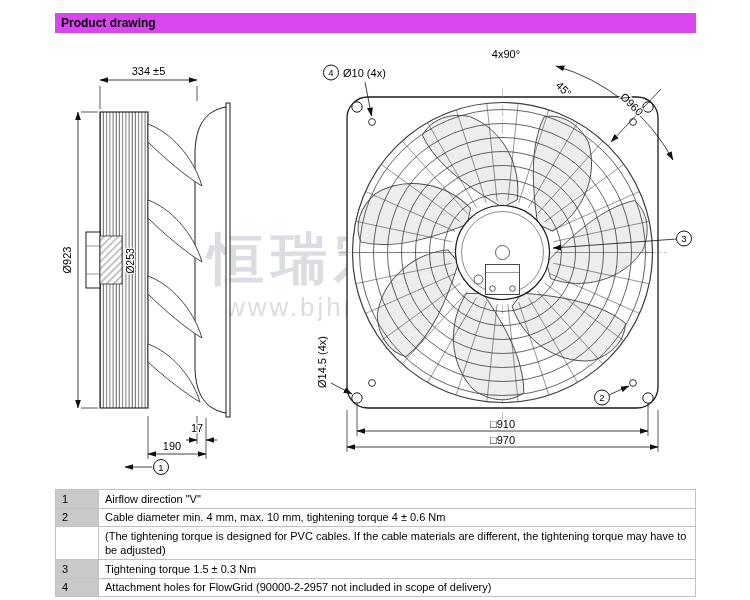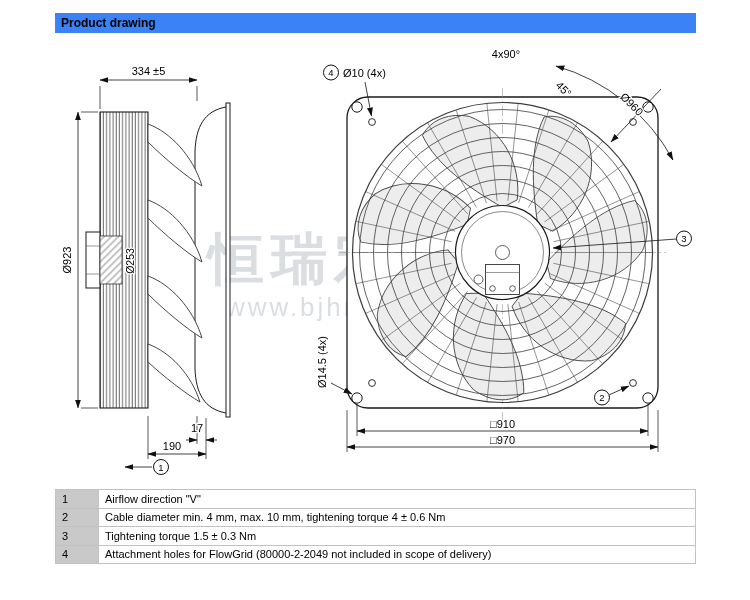--- a/index.html
+++ b/index.html
@@ -1,18 +1,18 @@
 <!DOCTYPE html>
 <html><head>
 <meta charset="utf-8">
 <style>
   html,body{margin:0;padding:0;background:#fff;}
   body{width:750px;height:600px;position:relative;overflow:hidden;
        font-family:"Liberation Sans",sans-serif;}
-  .header{position:absolute;left:55px;top:13px;width:629px;background:#3b82f6;
+  .header{position:absolute;left:55px;top:13px;width:629px;background:#d946ef;
           font-weight:bold;font-size:12px;color:#000;padding:3px 6px;}
   .watermark{position:absolute;left:208px;top:228px;color:#a8b0b8;opacity:.42;
              pointer-events:none;}
   .watermark .l1{font-size:56px;font-weight:bold;letter-spacing:7px;line-height:1.1;}
   .watermark .l2{font-size:26px;letter-spacing:3px;margin:2px 0 0 18px;}
   svg{position:absolute;left:0;top:0;}
   svg text{font-family:"Liberation Sans",sans-serif;}
   .dim{font-size:11px;fill:#000;paint-order:stroke;stroke:#fff;stroke-width:2.5px;
        stroke-linejoin:round;}
   .co{font-size:9.5px;fill:#000;}
@@ -213,22 +213,26 @@
     <tbody>
       <tr>
         <td class="num">1</td>
         <td class="txt">Airflow direction "V"</td>
       </tr>
       <tr>
         <td class="num">2</td>
         <td class="txt">Cable diameter min. 4 mm, max. 10 mm, tightening torque 4 ± 0.6 Nm</td>
       </tr>
       <tr>
+        <td class="num blank"></td>
+        <td class="txt">(The tightening torque is designed for PVC cables. If the cable materials are different, the tightening torque may have to be adjusted)</td>
+      </tr>
+      <tr>
         <td class="num">3</td>
         <td class="txt">Tightening torque 1.5 ± 0.3 Nm</td>
       </tr>
       <tr>
         <td class="num">4</td>
-        <td class="txt">Attachment holes for FlowGrid (80000-2-2049 not included in scope of delivery)</td>
+        <td class="txt">Attachment holes for FlowGrid (90000-2-2957 not included in scope of delivery)</td>
       </tr>
     </tbody>
   </table>
 </div>
 
 </body></html>

